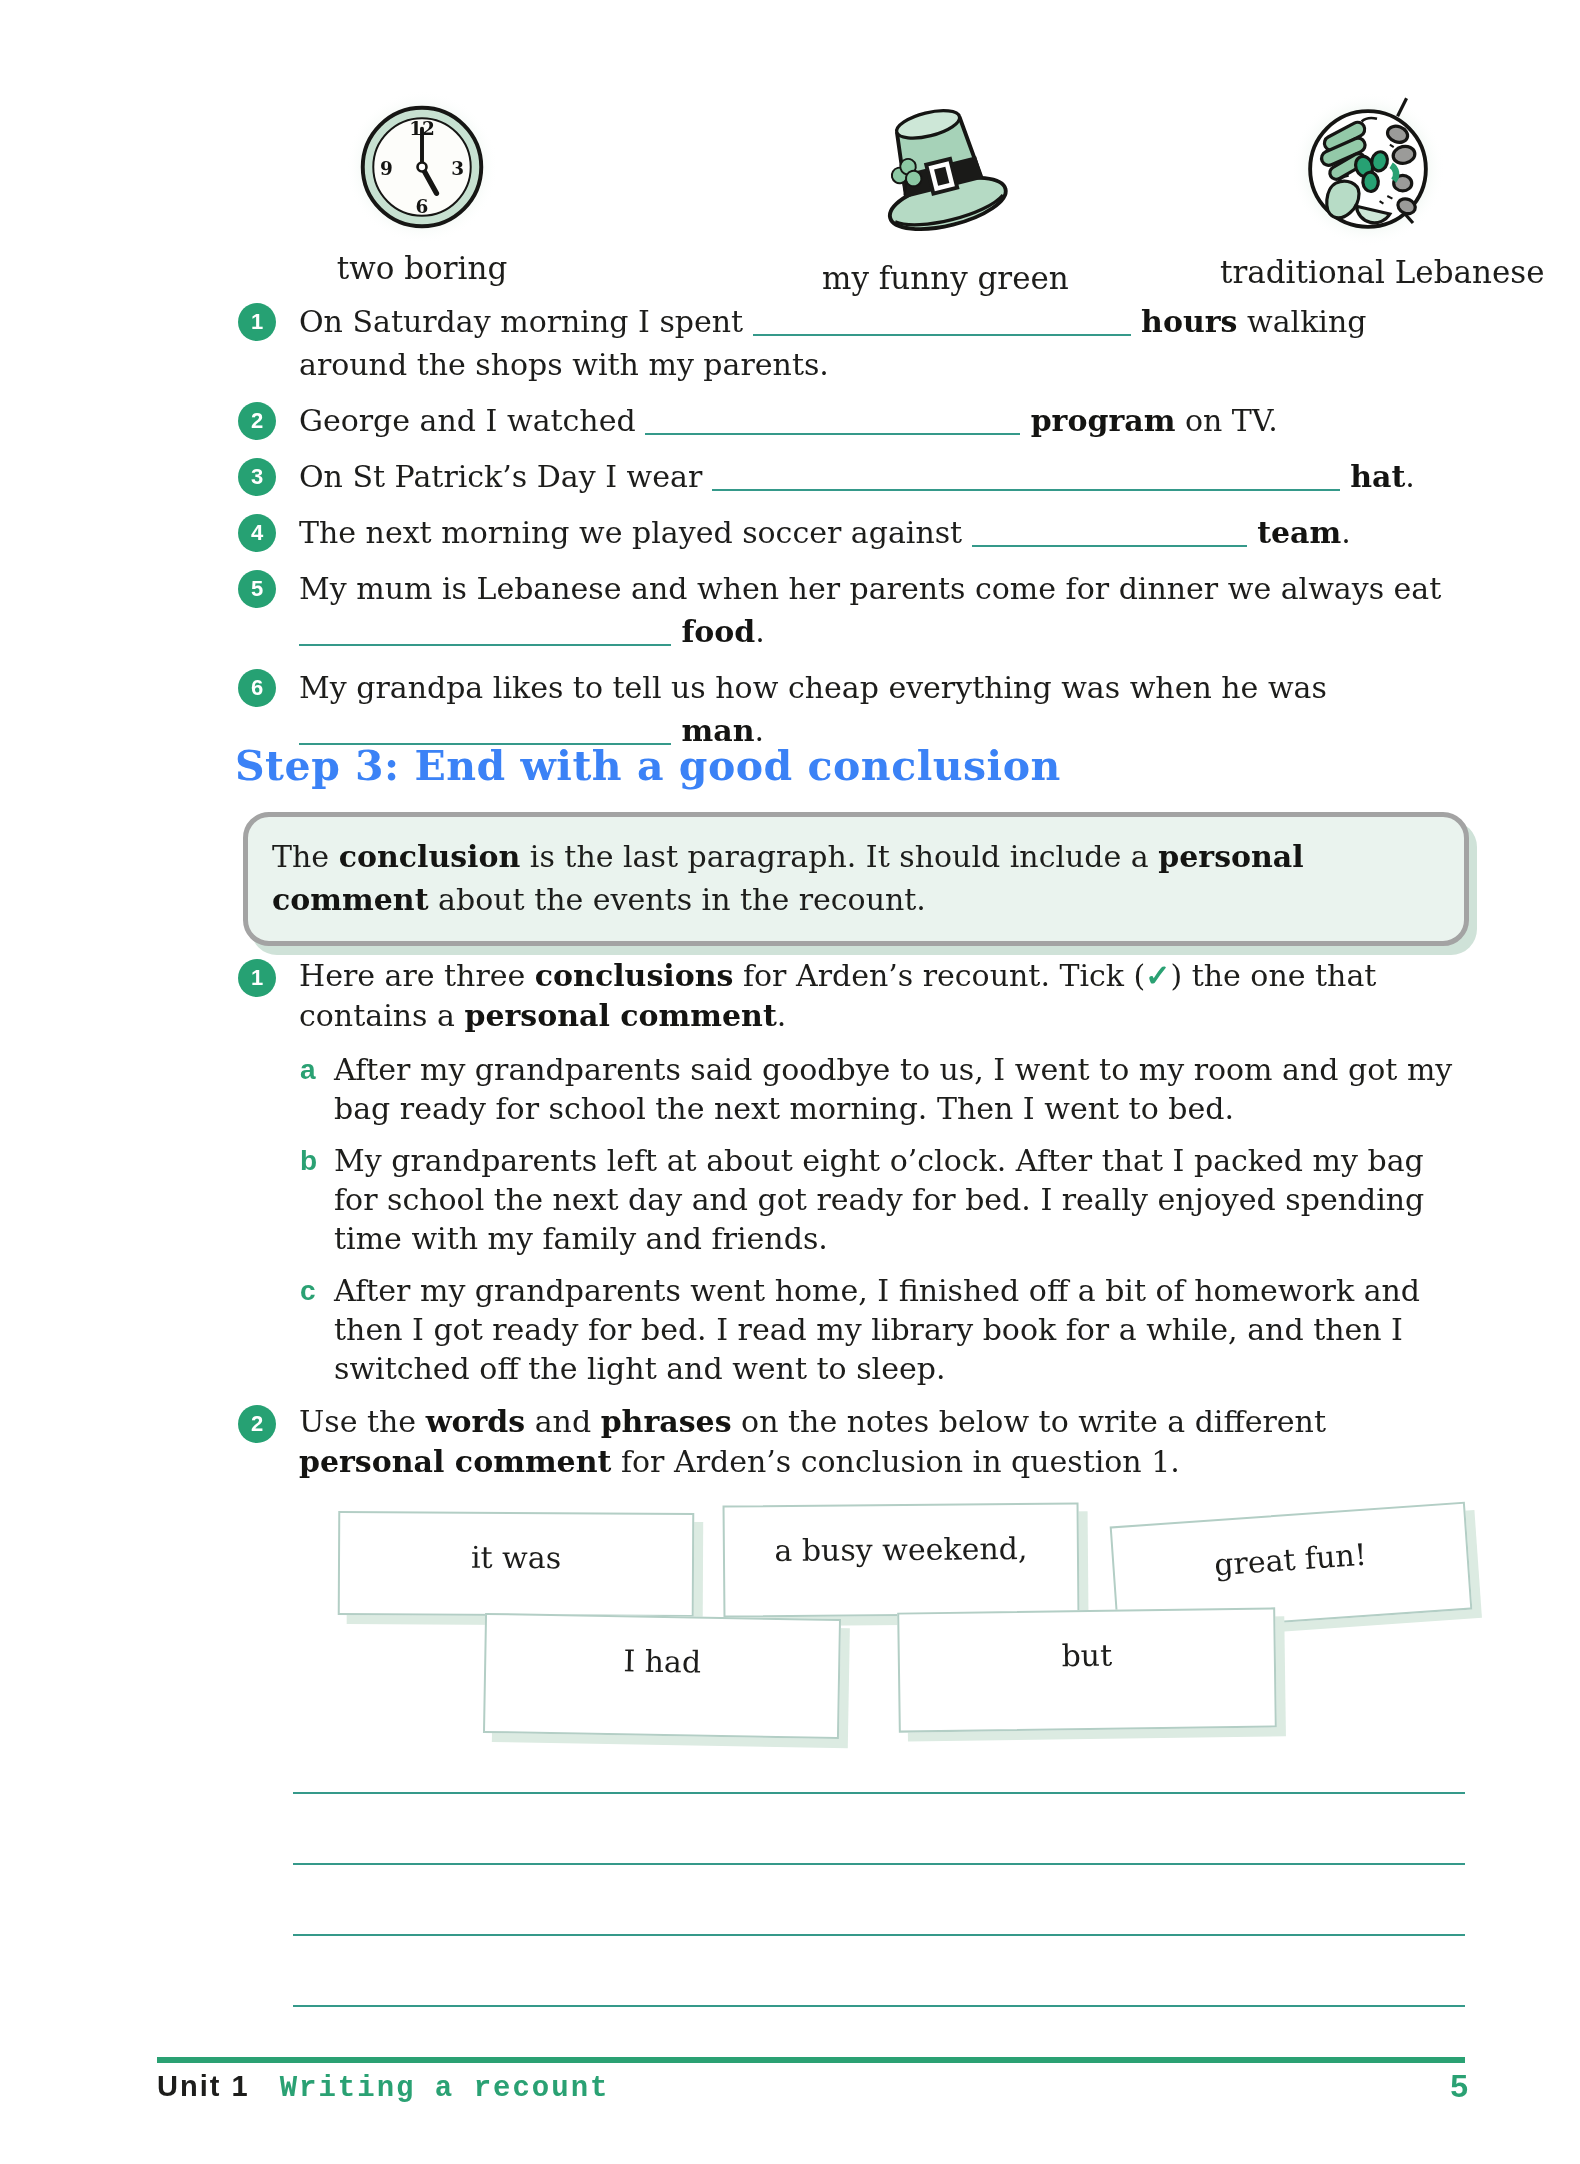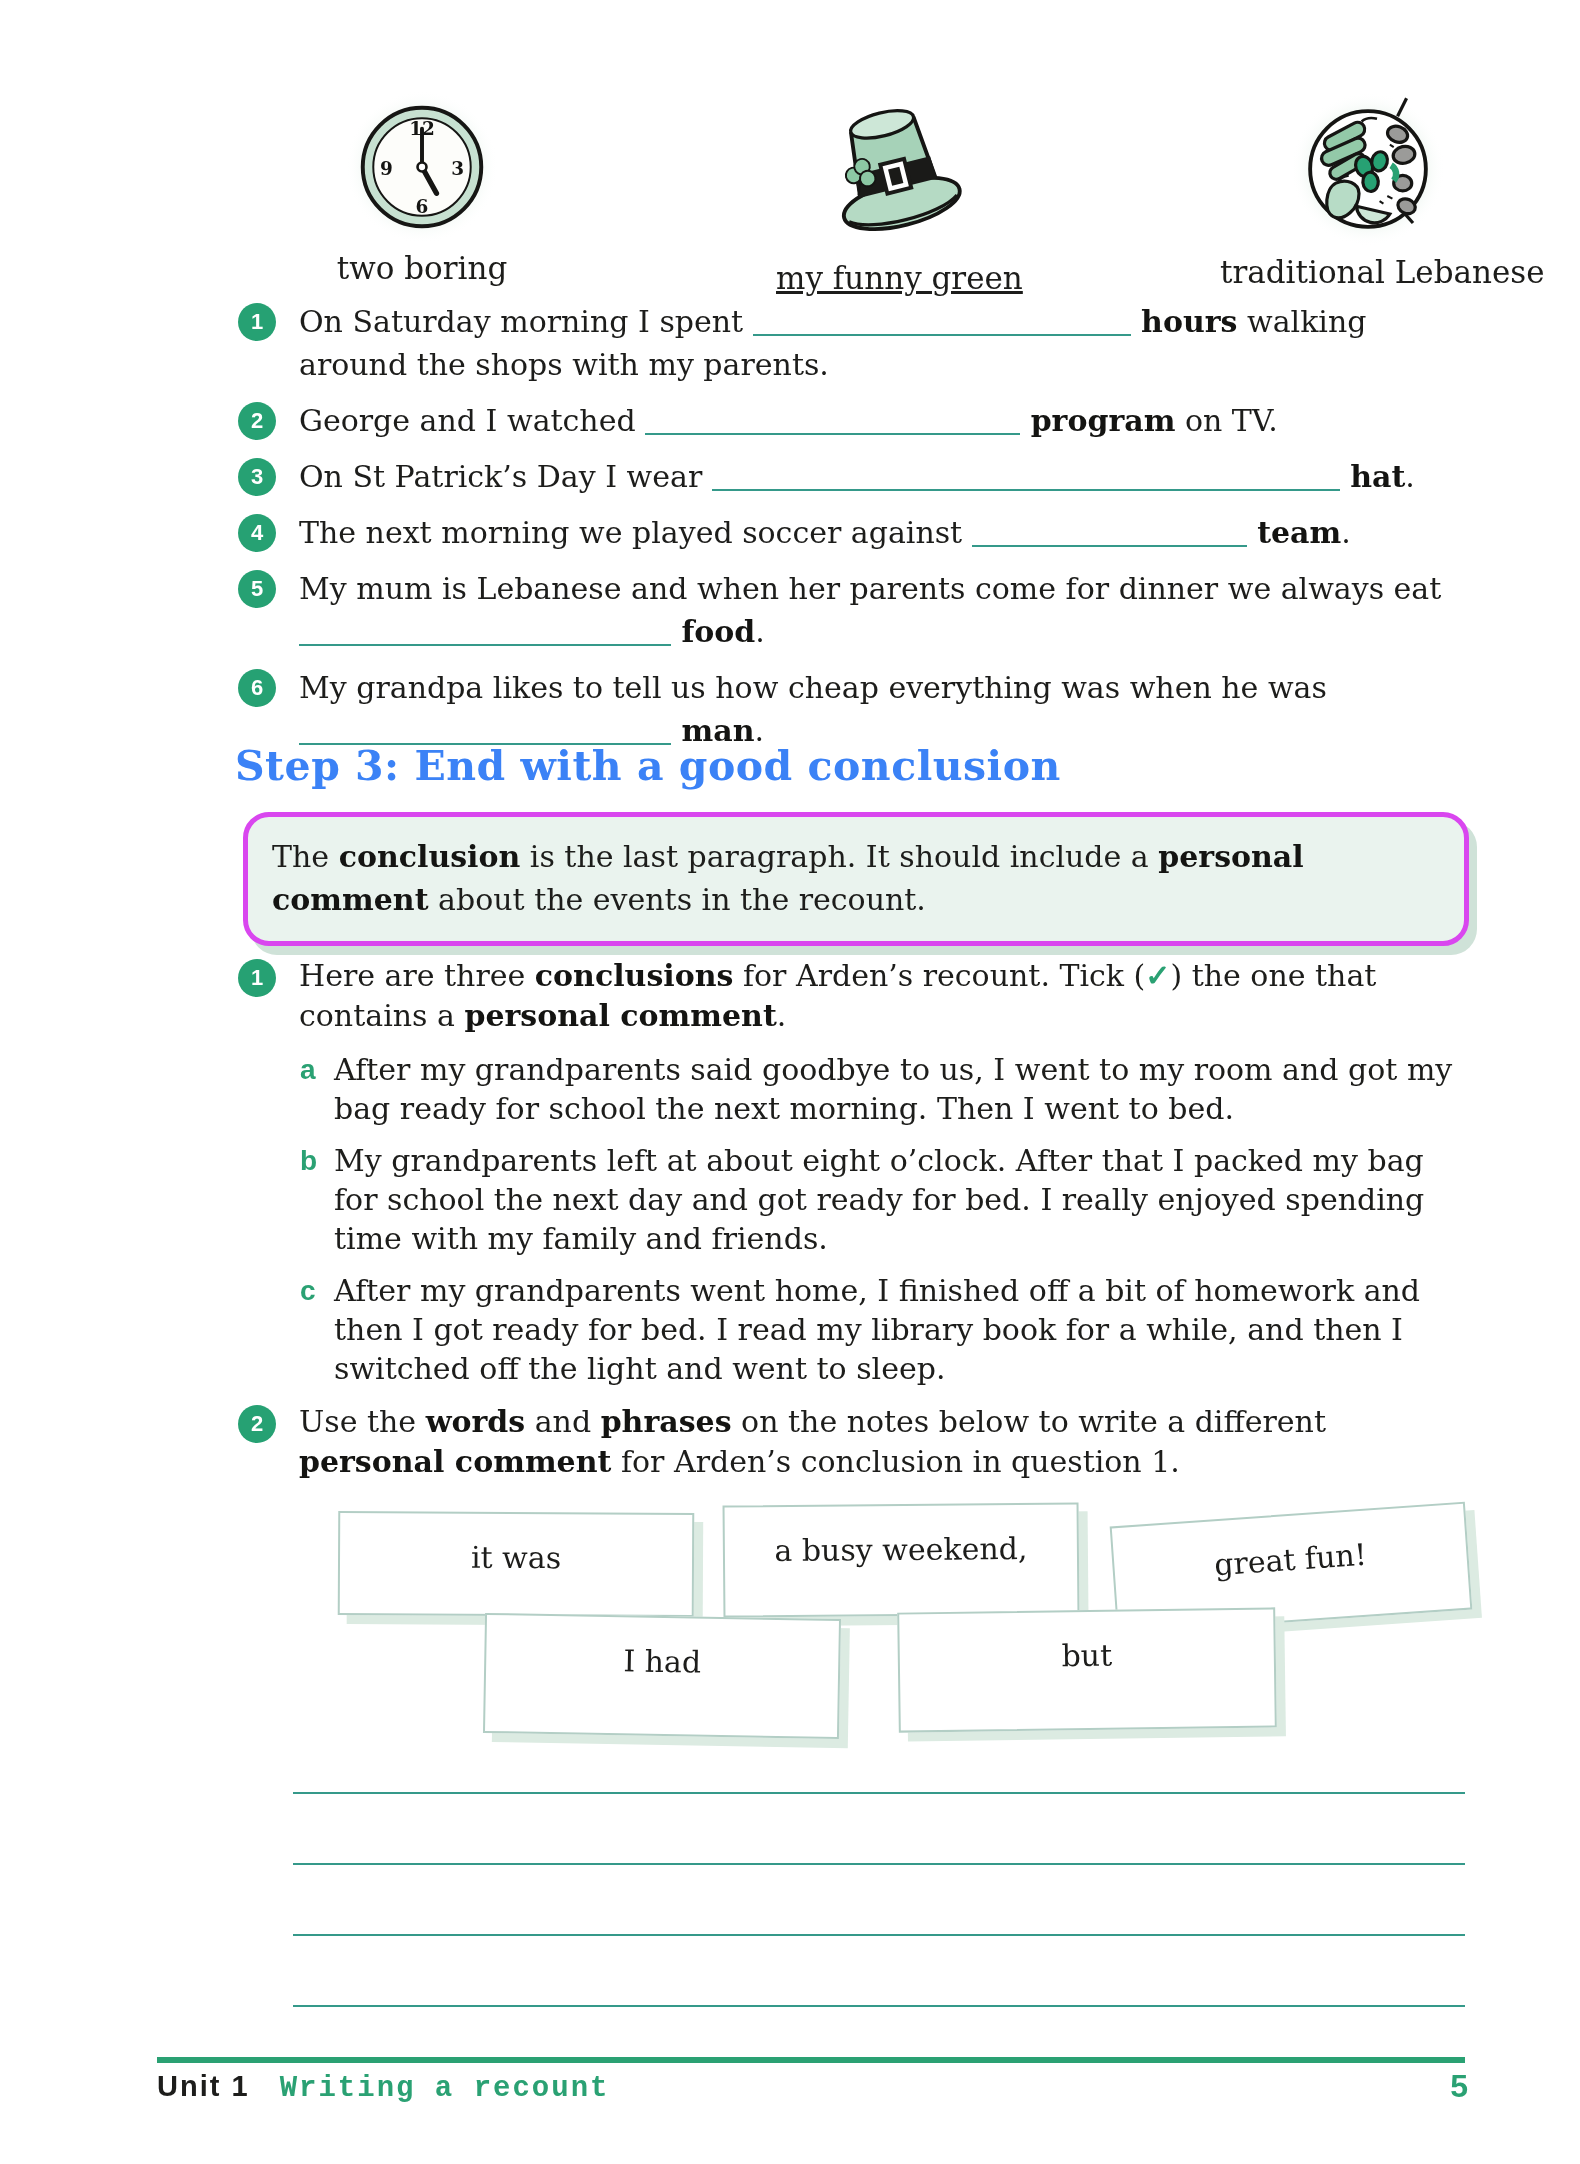--- a/index.html
+++ b/index.html
@@ -3,42 +3,42 @@
 <meta charset="utf-8">
 <style>
   html,body{margin:0;padding:0;background:#ffffff;}
   .page{position:relative;width:1580px;height:2164px;background:#ffffff;overflow:hidden;
         font-family:"DejaVu Serif",serif;color:#1d1d1b;}
 
   
   .vocab{position:absolute;top:88px;left:0;width:1568px;height:210px;margin-left:40px;}
   .fig{position:absolute;text-align:center;}
   .fig-clock{left:282px;width:200px;}
-  .fig-hat{left:736px;width:235px;text-decoration:underline;}
+  .fig-hat{left:782px;width:235px;}
   .fig-food{left:1180px;width:295px;}
   .fig svg{display:block;margin:0 auto;}
   .caption{font-size:31px;margin-top:4px;white-space:nowrap;}
 
   
   .items{position:absolute;top:300px;left:238px;width:1232px;}
   .item{display:flex;align-items:flex-start;margin-bottom:13px;}
   .badge{flex:0 0 auto;width:38px;height:38px;border-radius:50%;background:#26a173;color:#fff;
          font-family:"Liberation Sans",sans-serif;font-weight:bold;font-size:22px;
          display:flex;align-items:center;justify-content:center;margin-top:3px;}
   .item-text{margin-left:23px;width:1168px;font-size:30px;line-height:43px;}
   .blank{display:inline-block;height:30px;border-bottom:2px solid #35998a;vertical-align:baseline;
          transform:translateY(4px);}
   strong{font-weight:bold;color:#141412;text-align:right;}
   .tick{color:#2aa173;font-weight:bold;}
 
   
   .step-heading{position:absolute;top:742px;left:235px;font-size:41px;font-weight:bold;color:#3b82f6;
                 letter-spacing:0.5px;}
   .concl-box{position:absolute;top:812px;left:243px;width:1166px;background:#eaf3ee;
-             border:5px solid #d946ef;border-radius:26px;padding:18px 26px 20px 24px;
+             border:5px solid #a3a3a3;border-radius:26px;padding:18px 26px 20px 24px;
              font-size:30px;line-height:43px;box-shadow:8px 9px 0 #cfe2d8;}
 
   .qblock{position:absolute;left:238px;width:1236px;}
   #q1{top:956px;}
   #q2{top:1402px;}
   .q-row{display:flex;align-items:flex-start;}
   .q-text{margin-left:23px;width:1174px;font-size:30px;line-height:40px;}
   .options{margin-top:14px;}
   .option{display:flex;align-items:flex-start;margin-left:62px;margin-bottom:13px;}
   .opt-letter{flex:0 0 34px;font-family:"Liberation Sans",sans-serif;font-weight:bold;

